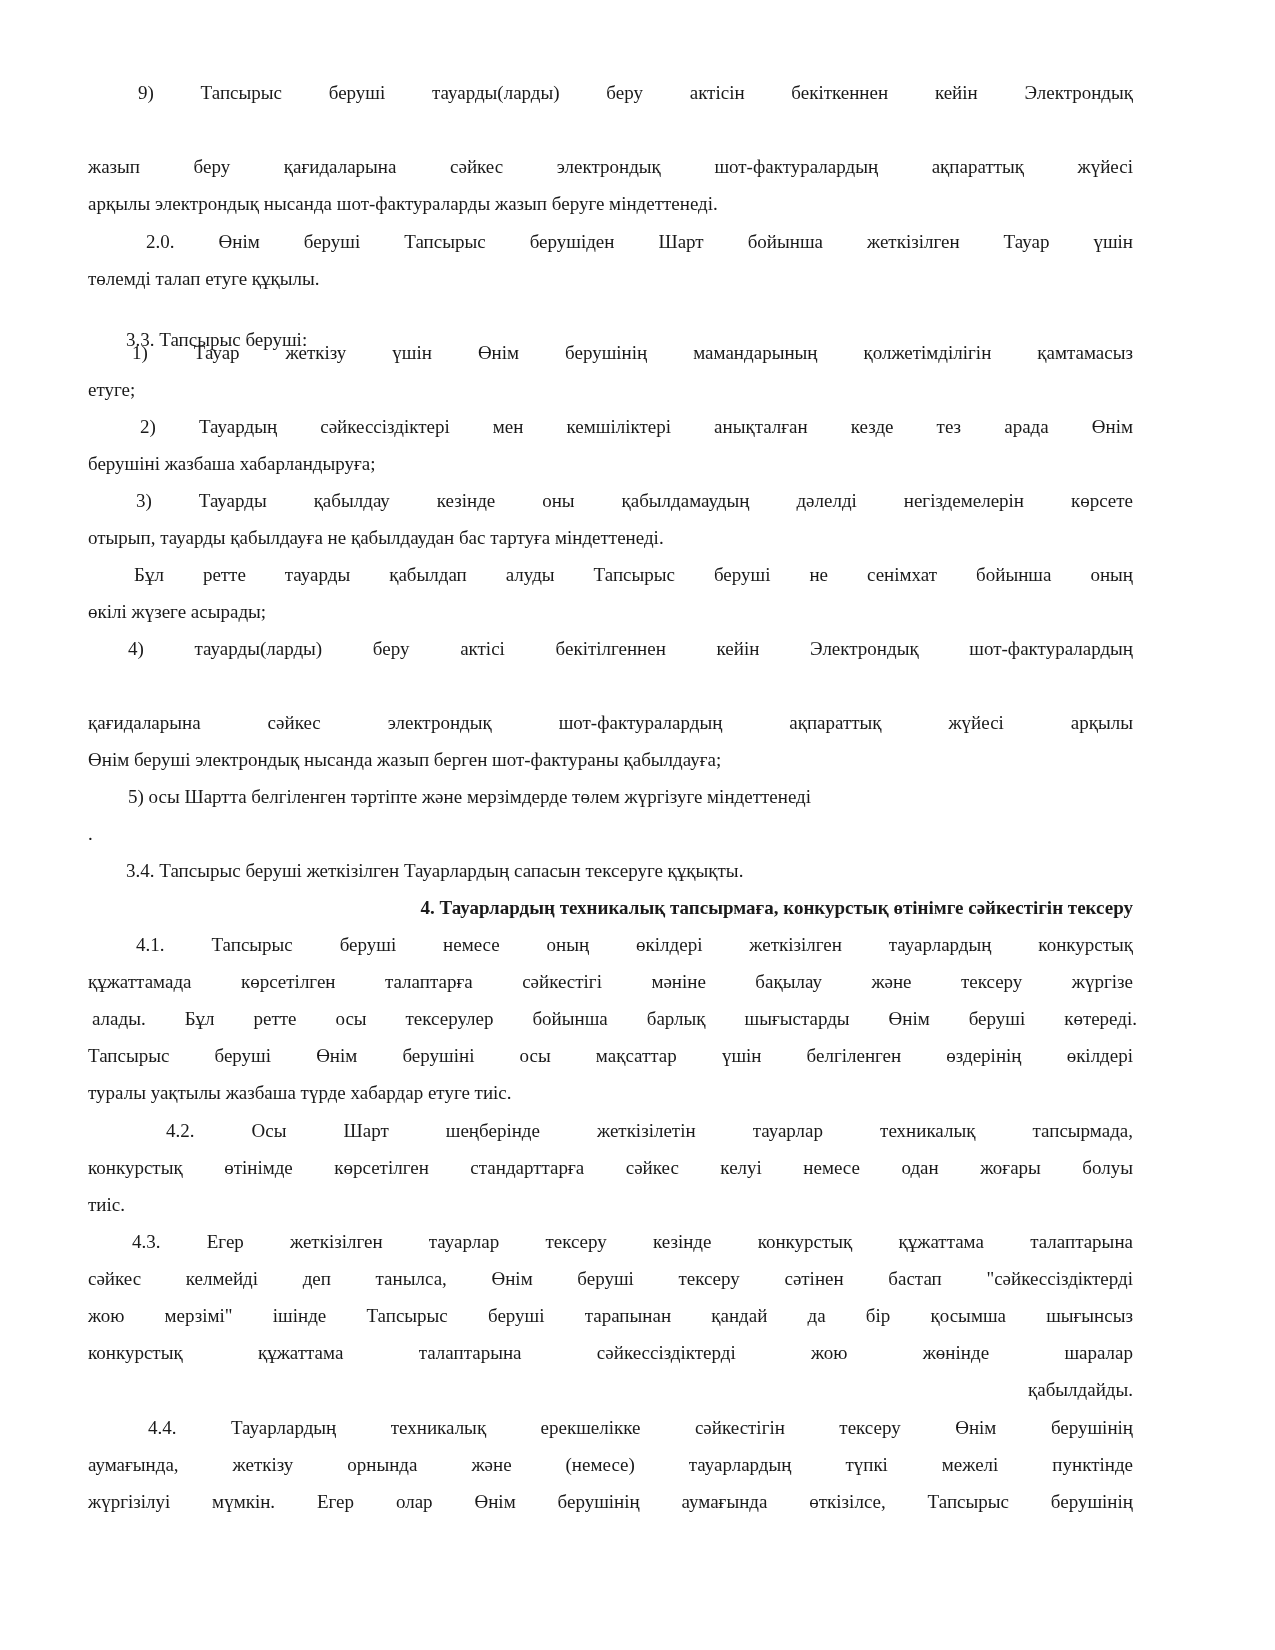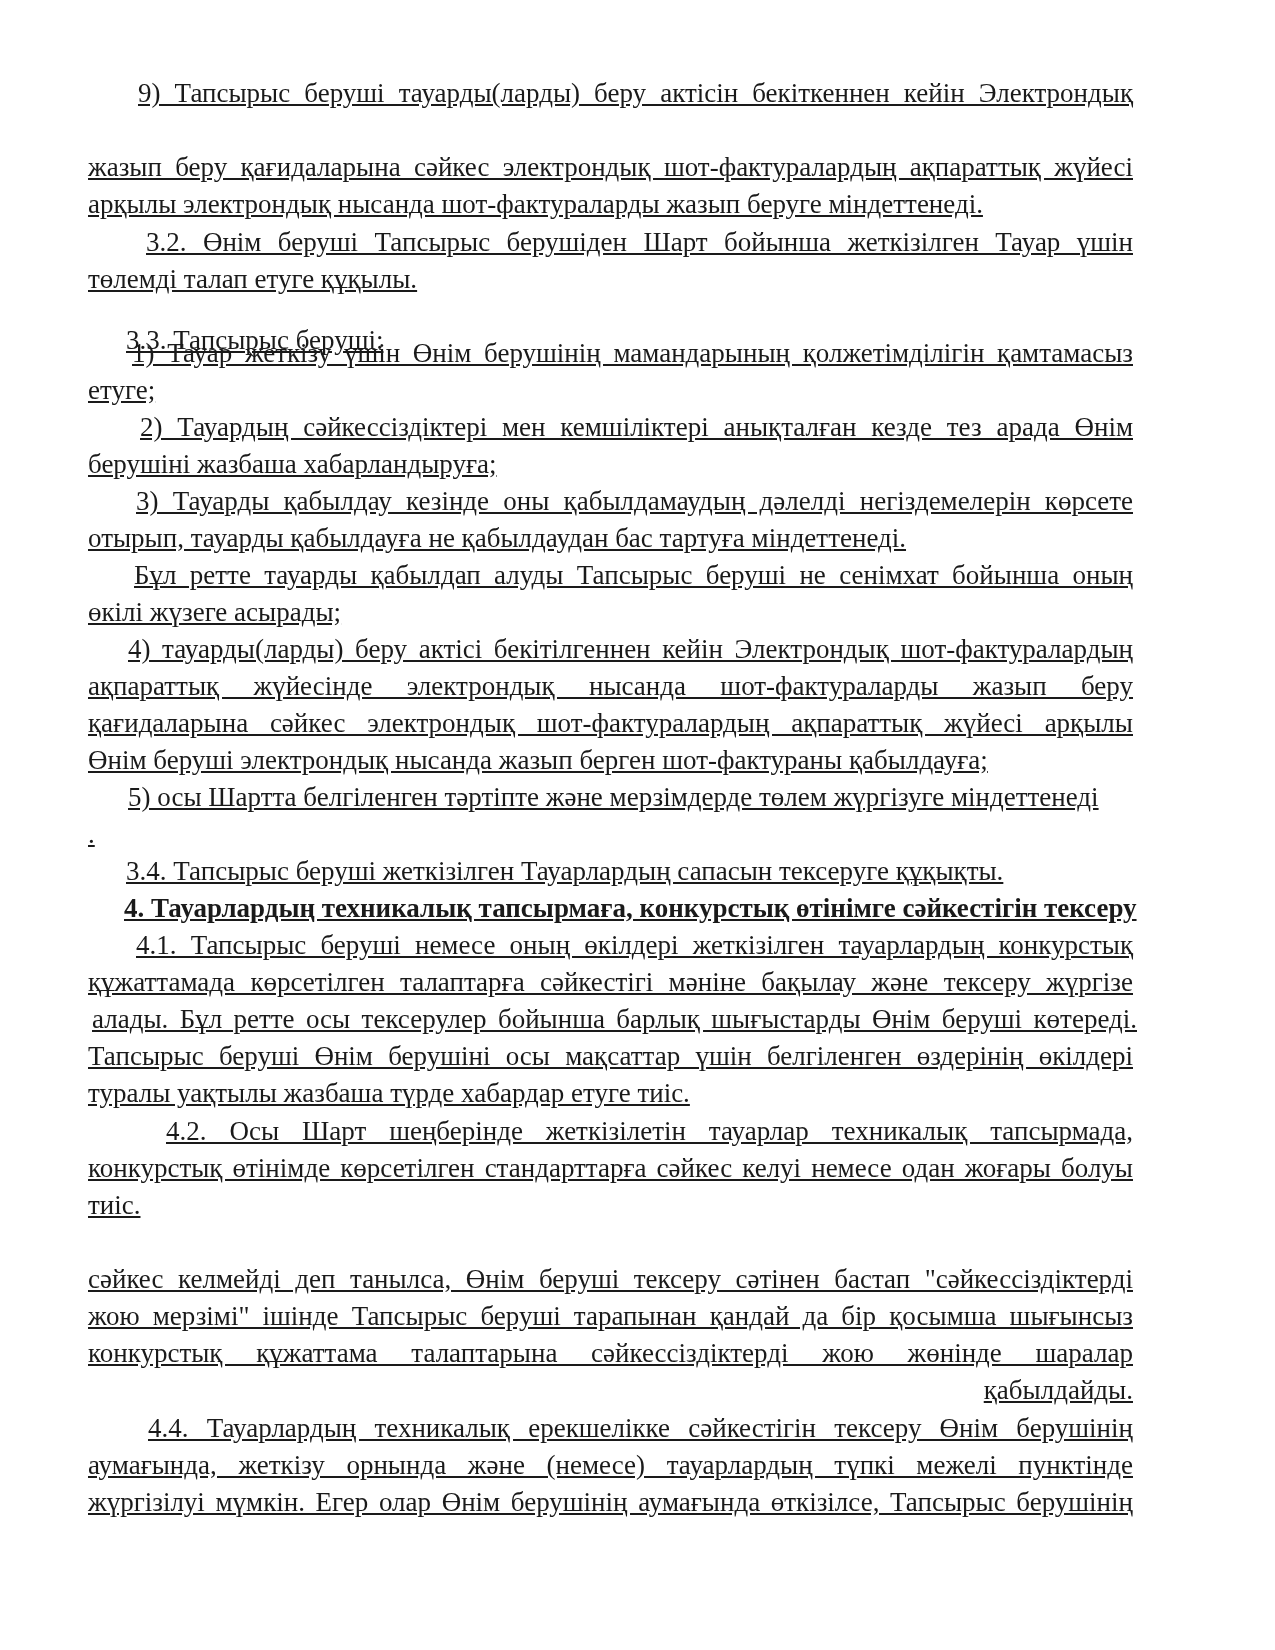--- a/index.html
+++ b/index.html
@@ -13,68 +13,67 @@
       height: 1650px;
       background: #ffffff;
       overflow: hidden;
       font-family: "Liberation Serif", "DejaVu Serif", serif;
       color: #1a1a1a;
     }
     .line {
       position: absolute;
       left: 88px;
       width: 1045px;
-      font-size: 27px;
+      font-size: 19px;
       line-height: 30px;
       white-space: nowrap;
       letter-spacing: 0px;
-      text-decoration: underline;
     }
     .justify {
       text-align: justify;
       text-align-last: justify;
     }
     .bold {
       font-weight: bold;
     }
   </style>
 </head>
 <body>
 
 <div class="page" id="page">
     <div class="line justify" style="top: 78px; left: 138px; width: 995px; white-space: normal;">9) Тапсырыс беруші тауарды(ларды) беру актісін бекіткеннен кейін Электрондық</div>
     <div class="line justify" style="top: 152px; left: 88px; width: 1045px; white-space: normal;">жазып беру қағидаларына сәйкес электрондық шот-фактуралардың ақпараттық жүйесі</div>
     <div class="line" style="top: 189px; left: 88px; width: 1045px;">арқылы электрондық нысанда шот-фактураларды жазып беруге міндеттенеді.</div>
-    <div class="line justify" style="top: 227px; left: 146px; width: 987px; white-space: normal;">3.2. Өнім беруші Тапсырыс берушіден Шарт бойынша жеткізілген Тауар үшін</div>
+    <div class="line justify" style="top: 227px; left: 146px; width: 987px; white-space: normal;">2.0. Өнім беруші Тапсырыс берушіден Шарт бойынша жеткізілген Тауар үшін</div>
     <div class="line" style="top: 264px; left: 88px; width: 1045px;">төлемді талап етуге құқылы.</div>
     <div class="line" style="top: 301px; left: 126px; width: 1007px; margin-top: 24px;">3.3. Тапсырыс беруші:</div>
     <div class="line justify" style="top: 338px; left: 132px; width: 1001px; white-space: normal;">1) Тауар жеткізу үшін Өнім берушінің мамандарының қолжетімділігін қамтамасыз</div>
     <div class="line" style="top: 375px; left: 88px; width: 1045px;">етуге;</div>
     <div class="line justify" style="top: 412px; left: 140px; width: 993px; white-space: normal;">2) Тауардың сәйкессіздіктері мен кемшіліктері анықталған кезде тез арада Өнім</div>
     <div class="line" style="top: 449px; left: 88px; width: 1045px;">берушіні жазбаша хабарландыруға;</div>
     <div class="line justify" style="top: 486px; left: 136px; width: 997px; white-space: normal;">3) Тауарды қабылдау кезінде оны қабылдамаудың дәлелді негіздемелерін көрсете</div>
     <div class="line justify" style="top: 560px; left: 134px; width: 999px; white-space: normal;">Бұл ретте тауарды қабылдап алуды Тапсырыс беруші не сенімхат бойынша оның</div>
     <div class="line" style="top: 523px; left: 88px; width: 1045px;">отырып, тауарды қабылдауға не қабылдаудан бас тартуға міндеттенеді.</div>
     <div class="line" style="top: 597px; left: 88px; width: 1045px;">өкілі жүзеге асырады;</div>
     <div class="line justify" style="top: 634px; left: 128px; width: 1005px; white-space: normal;">4) тауарды(ларды) беру актісі бекітілгеннен кейін Электрондық шот-фактуралардың</div>
-    <div class="line justify" style="top: 671px; left: 88px; width: 1045px; white-space: normal;">ақпараттық жүйесінде электрондық нысанда шот-фактураларды жазып беру</div>
     <div class="line justify" style="top: 708px; left: 88px; width: 1045px; white-space: normal;">қағидаларына сәйкес электрондық шот-фактуралардың ақпараттық жүйесі арқылы</div>
     <div class="line" style="top: 745px; left: 88px; width: 1045px;">Өнім беруші электрондық нысанда жазып берген шот-фактураны қабылдауға;</div>
     <div class="line" style="top: 782px; left: 128px; width: 1005px;">5) осы Шартта белгіленген тәртіпте және мерзімдерде төлем жүргізуге міндеттенеді</div>
     <div class="line" style="top: 819px; left: 88px; width: 1045px;">.</div>
     <div class="line" style="top: 856px; left: 126px; width: 1007px;">3.4. Тапсырыс беруші жеткізілген Тауарлардың сапасын тексеруге құқықты.</div>
     <div class="line bold" style="top: 893px; left: 124px; width: 1009px; text-align: right;">4. Тауарлардың техникалық тапсырмаға, конкурстық өтінімге сәйкестігін тексеру</div>
     <div class="line justify" style="top: 930px; left: 136px; width: 997px; white-space: normal;">4.1. Тапсырыс беруші немесе оның өкілдері жеткізілген тауарлардың конкурстық</div>
     <div class="line justify" style="top: 967px; left: 88px; width: 1045px; white-space: normal;">құжаттамада көрсетілген талаптарға сәйкестігі мәніне бақылау және тексеру жүргізе</div>
     <div class="line justify" style="top: 1004px; left: 92px; width: 1045px; white-space: normal;">алады. Бұл ретте осы тексерулер бойынша барлық шығыстарды Өнім беруші көтереді.</div>
     <div class="line justify" style="top: 1041px; left: 88px; width: 1045px; white-space: normal;">Тапсырыс беруші Өнім берушіні осы мақсаттар үшін белгіленген өздерінің өкілдері</div>
     <div class="line" style="top: 1078px; left: 88px; width: 1045px;">туралы уақтылы жазбаша түрде хабардар етуге тиіс.</div>
     <div class="line justify" style="top: 1116px; left: 166px; width: 967px; white-space: normal;">4.2. Осы Шарт шеңберінде жеткізілетін тауарлар техникалық тапсырмада,</div>
     <div class="line justify" style="top: 1153px; left: 88px; width: 1045px; white-space: normal;">конкурстық өтінімде көрсетілген стандарттарға сәйкес келуі немесе одан жоғары болуы</div>
     <div class="line" style="top: 1190px; left: 88px; width: 1045px;">тиіс.</div>
+    <div class="line justify" style="top: 1227px; left: 132px; width: 1001px; white-space: normal;">4.3. Егер жеткізілген тауарлар тексеру кезінде конкурстық құжаттама талаптарына</div>
     <div class="line justify" style="top: 1264px; left: 88px; width: 1045px; white-space: normal;">сәйкес келмейді деп танылса, Өнім беруші тексеру сәтінен бастап "сәйкессіздіктерді</div>
     <div class="line justify" style="top: 1301px; left: 88px; width: 1045px; white-space: normal;">жою мерзімі" ішінде Тапсырыс беруші тарапынан қандай да бір қосымша шығынсыз</div>
     <div class="line justify" style="top: 1338px; left: 88px; width: 1045px; white-space: normal;">конкурстық құжаттама талаптарына сәйкессіздіктерді жою жөнінде шаралар</div>
     <div class="line" style="top: 1375px; left: 88px; width: 1045px; text-align: right;">қабылдайды.</div>
     <div class="line justify" style="top: 1413px; left: 148px; width: 985px; white-space: normal;">4.4. Тауарлардың техникалық ерекшелікке сәйкестігін тексеру Өнім берушінің</div>
     <div class="line justify" style="top: 1450px; left: 88px; width: 1045px; white-space: normal;">аумағында, жеткізу орнында және (немесе) тауарлардың түпкі межелі пунктінде</div>
     <div class="line justify" style="top: 1487px; left: 88px; width: 1045px; white-space: normal;">жүргізілуі мүмкін. Егер олар Өнім берушінің аумағында өткізілсе, Тапсырыс берушінің</div>
   </div>
 
 </body></html>

